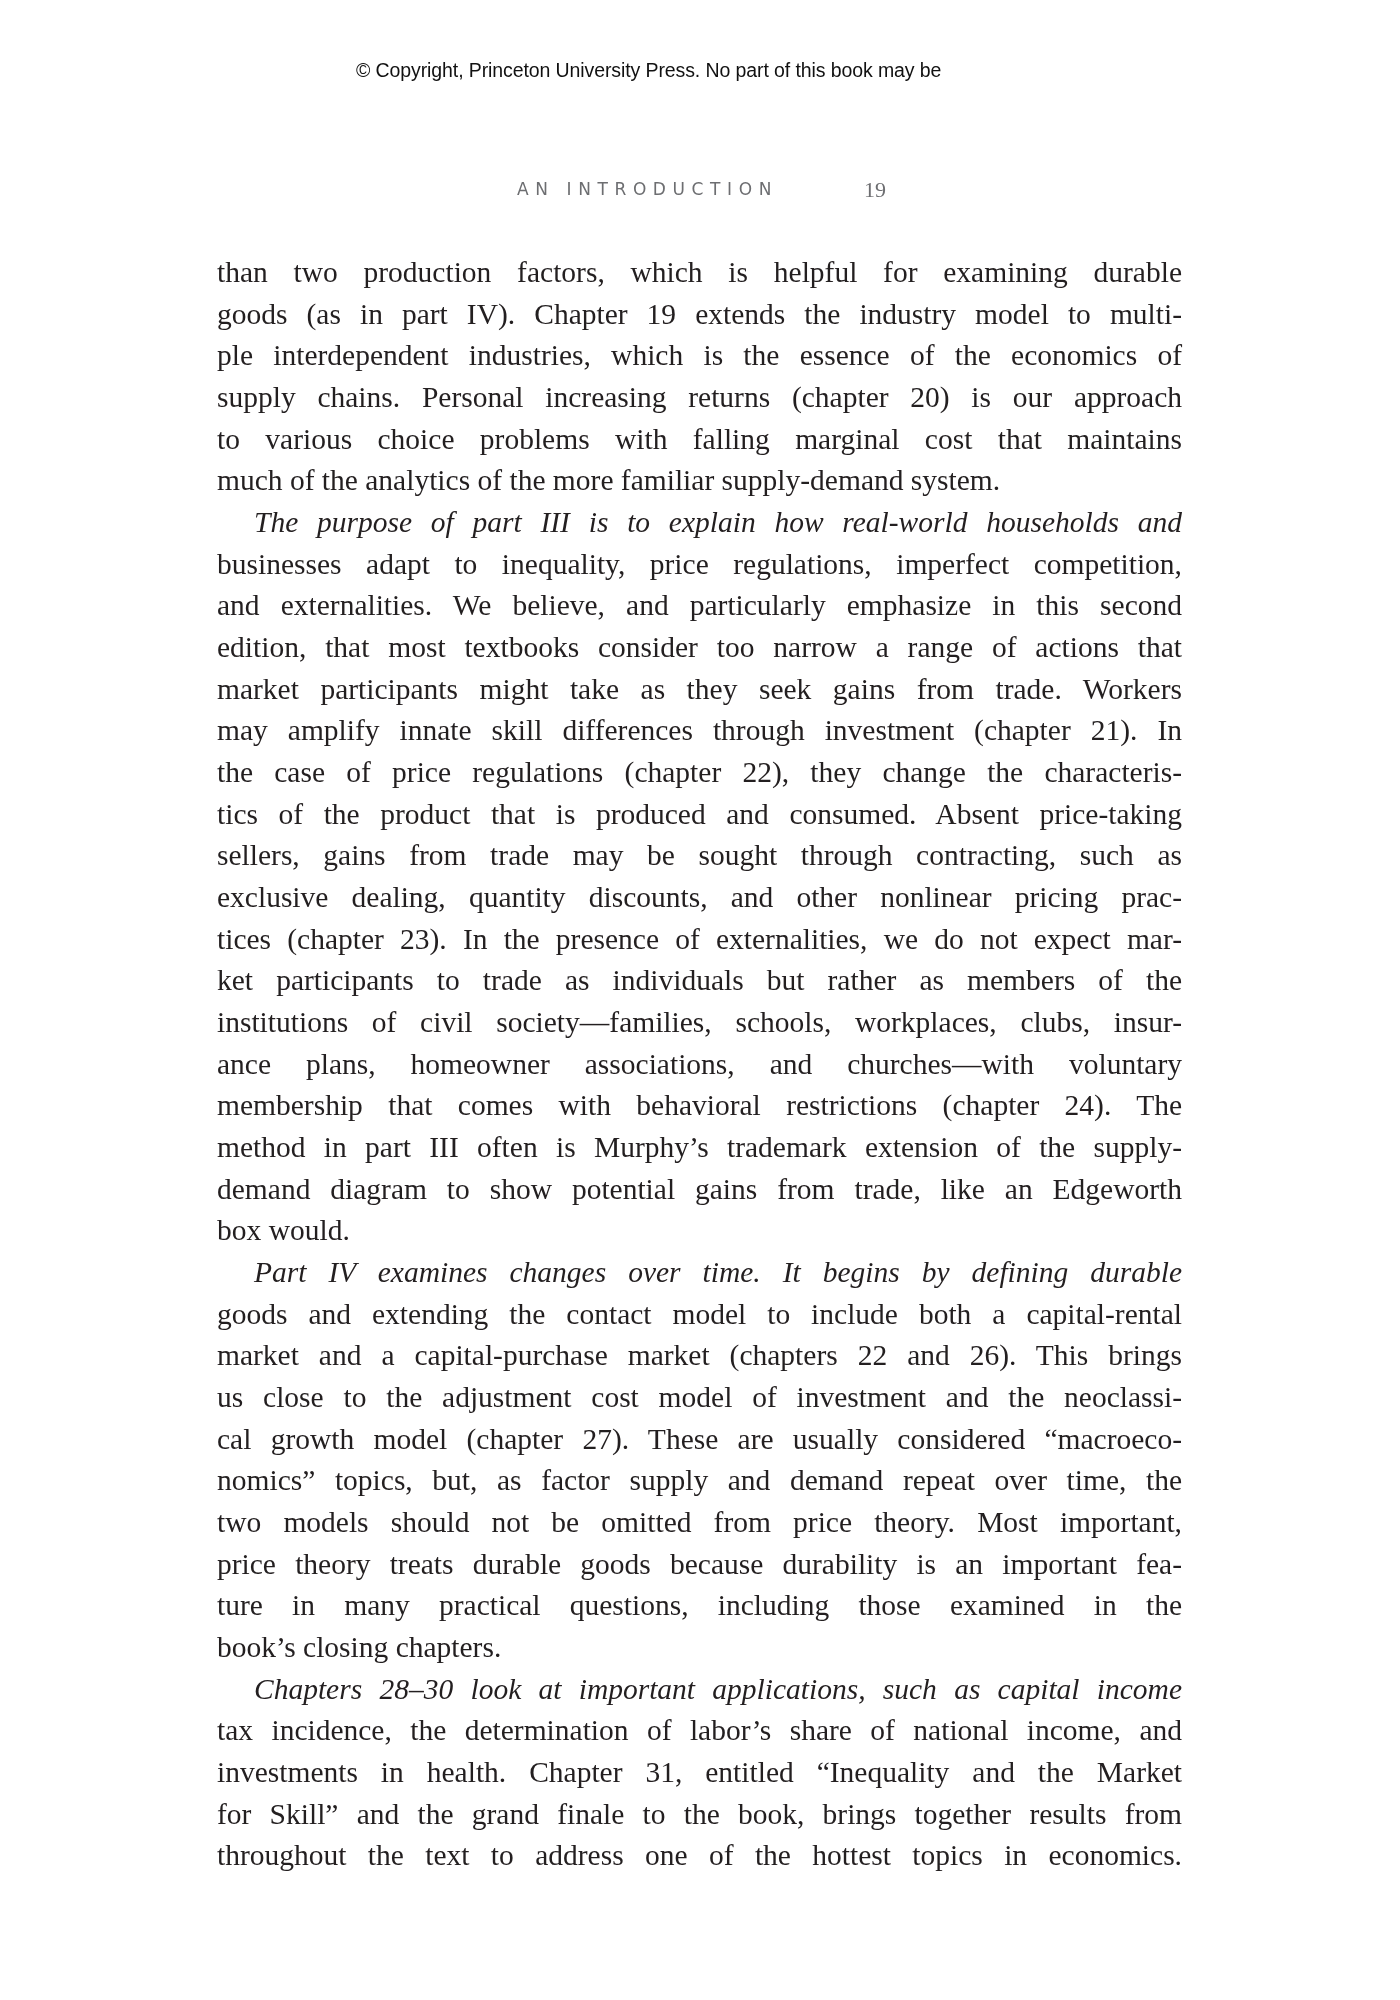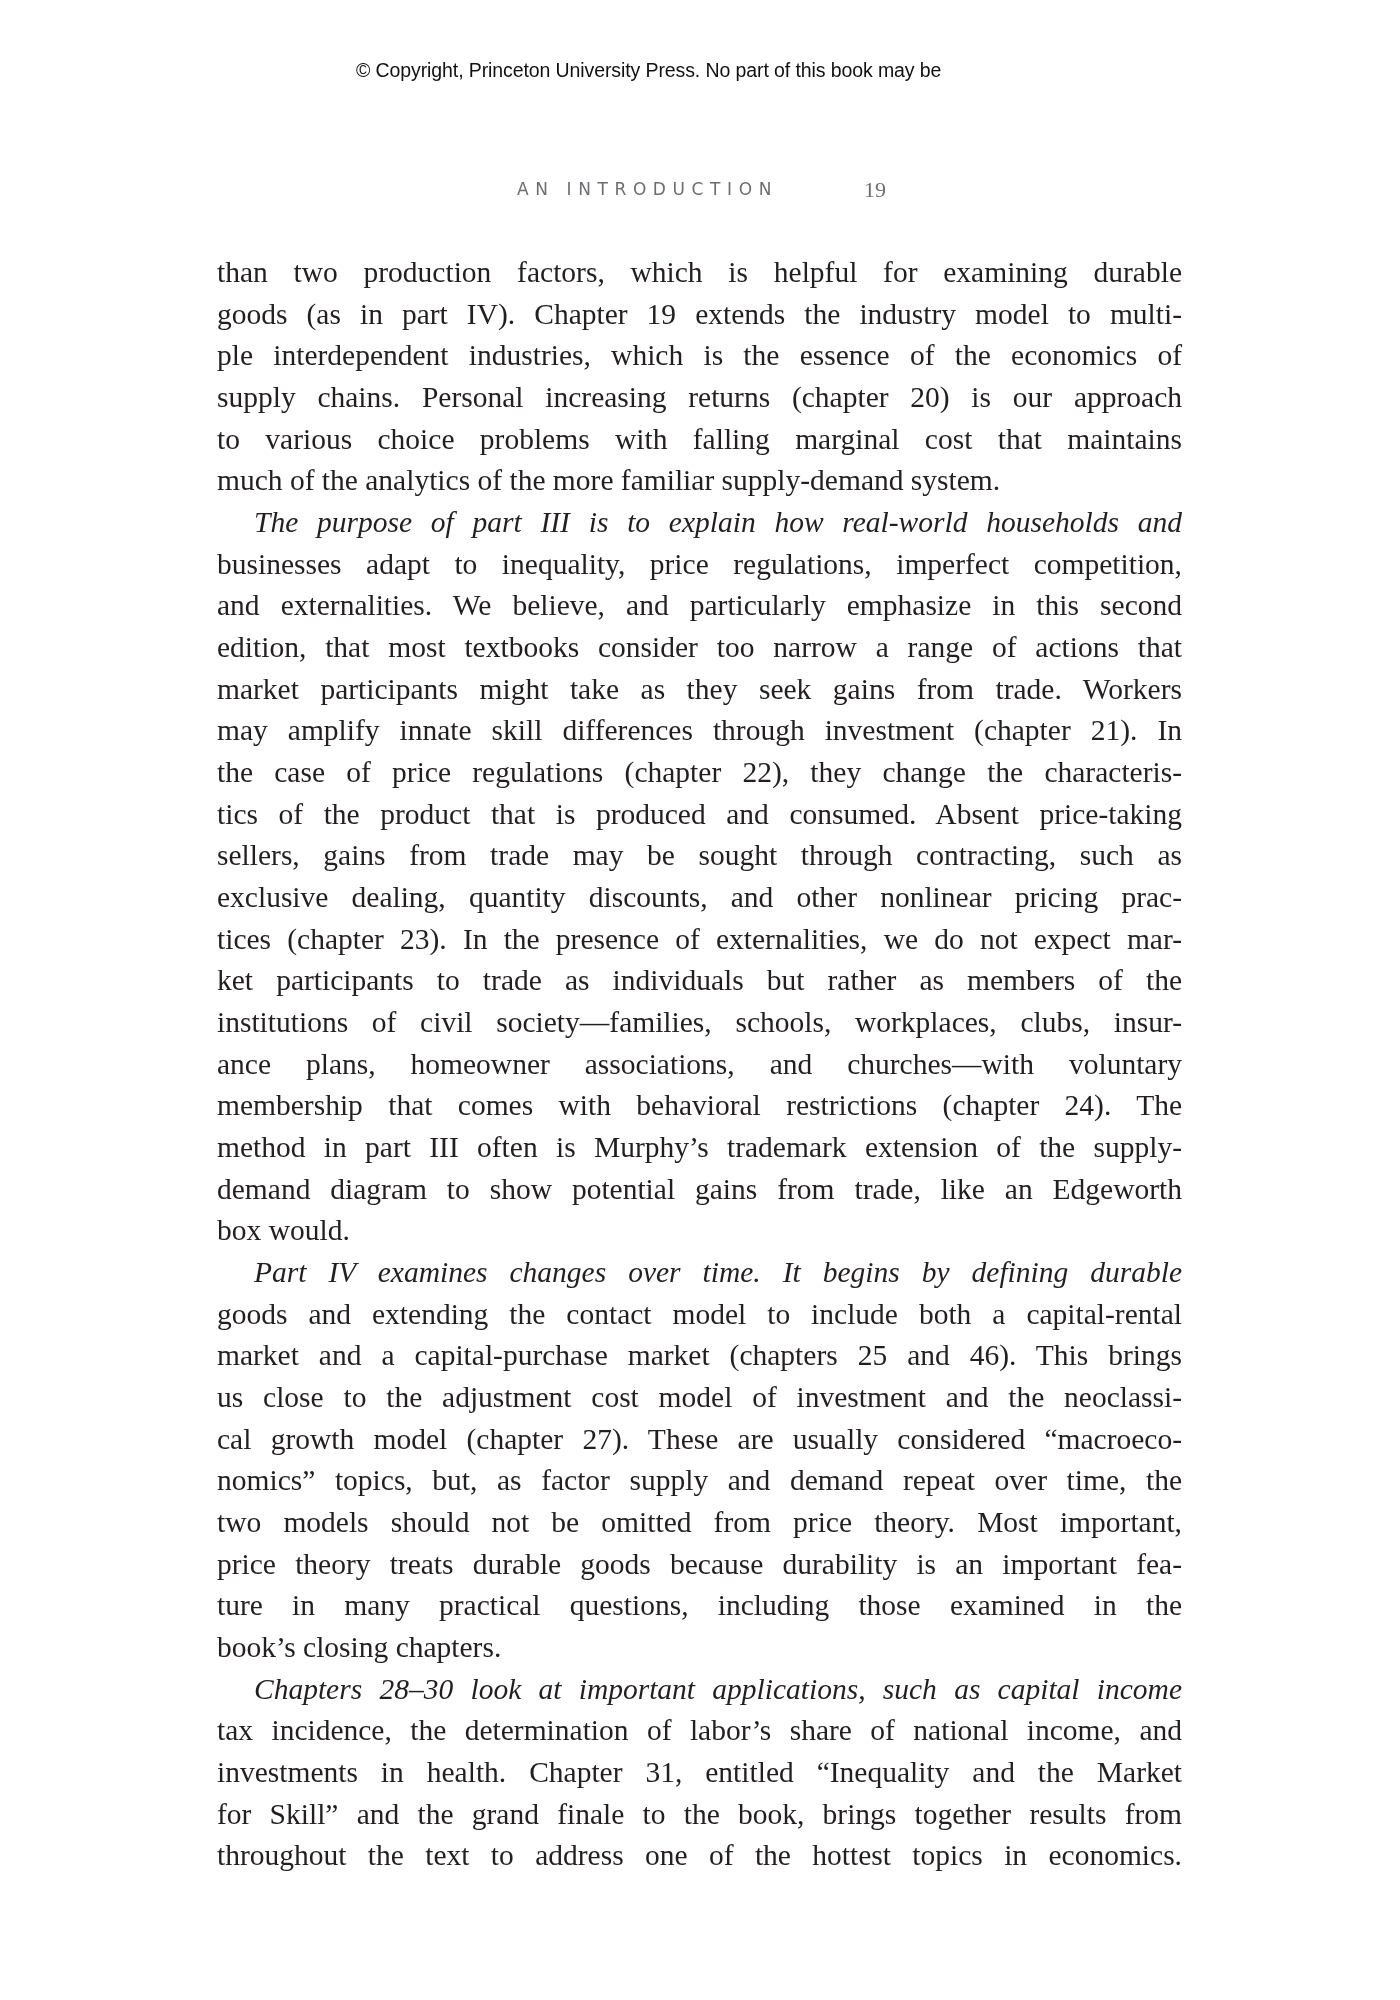--- a/index.html
+++ b/index.html
@@ -152,21 +152,21 @@
       <div class="line" style="top:996.6px">ance plans, homeowner associations, and churches—with voluntary</div>
       <div class="line" style="top:1038.3px">membership that comes with behavioral restrictions (chapter 24). The</div>
       <div class="line" style="top:1080px">method in part III often is Murphy’s trademark extension of the supply-</div>
       <div class="line" style="top:1121.6px">demand diagram to show potential gains from trade, like an Edgeworth</div>
       <div class="line last" style="top:1163.3px">box would.</div>
     </div>
 
     <div class="paragraph">
       <div class="line indent" style="top:1205px">Part IV examines changes over time. It begins by defining durable</div>
       <div class="line" style="top:1246.6px">goods and extending the contact model to include both a capital-rental</div>
-      <div class="line" style="top:1288.3px">market and a capital-purchase market (chapters 25 and 46). This brings</div>
+      <div class="line" style="top:1288.3px">market and a capital-purchase market (chapters 22 and 26). This brings</div>
       <div class="line" style="top:1330px">us close to the adjustment cost model of investment and the neoclassi-</div>
       <div class="line" style="top:1371.6px">cal growth model (chapter 27). These are usually considered “macroeco-</div>
       <div class="line" style="top:1413.3px">nomics” topics, but, as factor supply and demand repeat over time, the</div>
       <div class="line" style="top:1455px">two models should not be omitted from price theory. Most important,</div>
       <div class="line" style="top:1496.6px">price theory treats durable goods because durability is an important fea-</div>
       <div class="line" style="top:1538.3px">ture in many practical questions, including those examined in the</div>
       <div class="line last" style="top:1580px">book’s closing chapters.</div>
     </div>
 
     <div class="paragraph">

